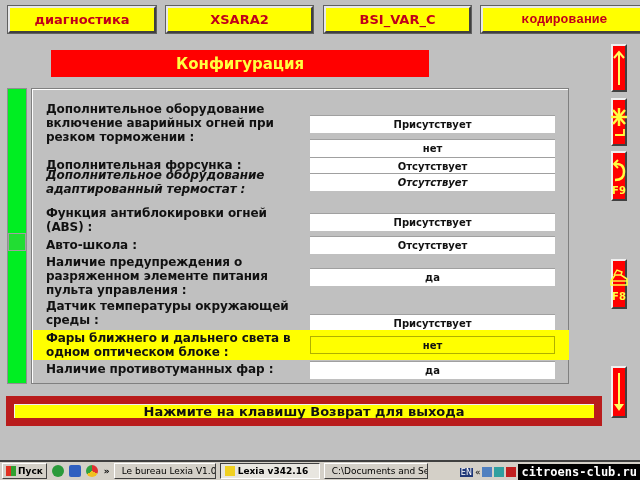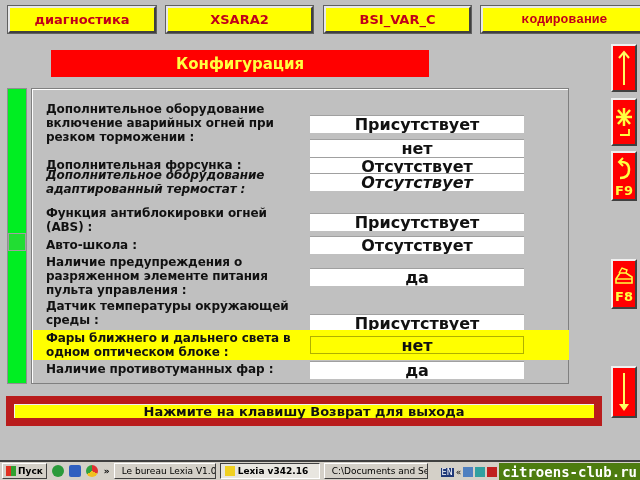--- a/index.html
+++ b/index.html
@@ -30,53 +30,53 @@
     position: absolute; left: 31px; top: 88px; width: 538px; height: 296px;
     border: 1px solid #808080; box-shadow: inset 1px 1px 0 #ffffff;
   }
   .row { position: absolute; left: 1px; width: 536px; }
   .row.hl { background: #ffff00; }
   .label {
     position: absolute; left: 13px; font-size: 12px; line-height: 14px; color: #111;
     font-weight: bold; letter-spacing: -0.1px;
   }
   .value {
-    position: absolute; left: 277px; width: 214px; height: 18px;
-    background: #ffffff; font-size: 16px; font-weight: bold; color: #111;
+    position: absolute; left: 277px; width: 245px; height: 18px;
+    background: #ffffff; font-size: 10px; font-weight: bold; color: #111;
     display: flex; align-items: center; justify-content: center;
     border-top: 1px solid #a0a0a0;
   }
   .row.hl .value { background: #ffff00; border: 1px solid #b0b000; }
   .sidebtn {
-    position: absolute; left: 611px; width: 26px;
+    position: absolute; left: 611px; width: 16px;
     background: #ff0000; border-top: 2px solid #f0f0f0; border-left: 2px solid #f0f0f0;
     border-right: 2px solid #404040; border-bottom: 2px solid #404040;
     display: flex; flex-direction: column; align-items: center; justify-content: center;
-    color: #ffff40; font-weight: bold; font-size: 13px;
+    color: #ffff40; font-weight: bold; font-size: 10px;
   }
   .exitbar {
     position: absolute; left: 6px; top: 396px; width: 596px; height: 30px;
     background: #ffff00; color: #111; font-size: 13px; font-weight: bold;
     display: flex; align-items: center; justify-content: center;
     border: 8px solid #b91c1c; box-shadow: inset 1px 1px 0 #f0f0f0;
   }
   .taskbar {
     position: absolute; left: 0; top: 460px; width: 640px; height: 20px;
     background: #d4d0c8; border-top: 2px solid #404040;
     display: flex; align-items: center; font-size: 9px; color: #000;
   }
   .tb-start { display: flex; align-items: center; gap: 2px; height: 16px; padding: 0 3px; margin-left: 2px;
     border-top: 1px solid #fff; border-left: 1px solid #fff; border-right: 1px solid #404040; border-bottom: 1px solid #404040; font-weight: bold; }
   .tb-ql { width: 12px; height: 12px; border-radius: 2px; margin-left: 5px; }
   .tb-task { height: 16px; display: flex; align-items: center; gap: 3px; padding: 0 4px; margin-left: 4px;
     border-top: 1px solid #fff; border-left: 1px solid #fff; border-right: 1px solid #404040; border-bottom: 1px solid #404040; white-space: nowrap; overflow: hidden; }
   .tb-task.active { border-top: 1px solid #404040; border-left: 1px solid #404040; border-right: 1px solid #fff; border-bottom: 1px solid #fff; background: #e8e6e0; font-weight: bold; }
   .tray { position: absolute; right: 0; top: 1px; height: 18px; display: flex; align-items: center; gap: 2px; }
   .tray-ico { width: 10px; height: 10px; }
-  .watermark { background: #4d7c0f; color: #fff; font-family: "DejaVu Sans Mono", monospace; font-size: 14px; padding: 1px 3px; font-weight: bold; }
+  .watermark { background: #000000; color: #fff; font-family: "DejaVu Sans Mono", monospace; font-size: 12px; padding: 1px 3px; font-weight: bold; }
 </style>
 </head>
 <body>
 
 <div class="topbtn" style="left:8px;width:148px;">диагностика</div>
 <div class="topbtn" style="left:166px;width:147px;">XSARA2</div>
 <div class="topbtn" style="left:324px;width:147px;">BSI_VAR_C</div>
 <div class="topbtn" style="left:481px;width:167px;font-family:Liberation Mono, monospace;">кодирование</div>
 
 <div class="titlebar">Конфигурация</div>

